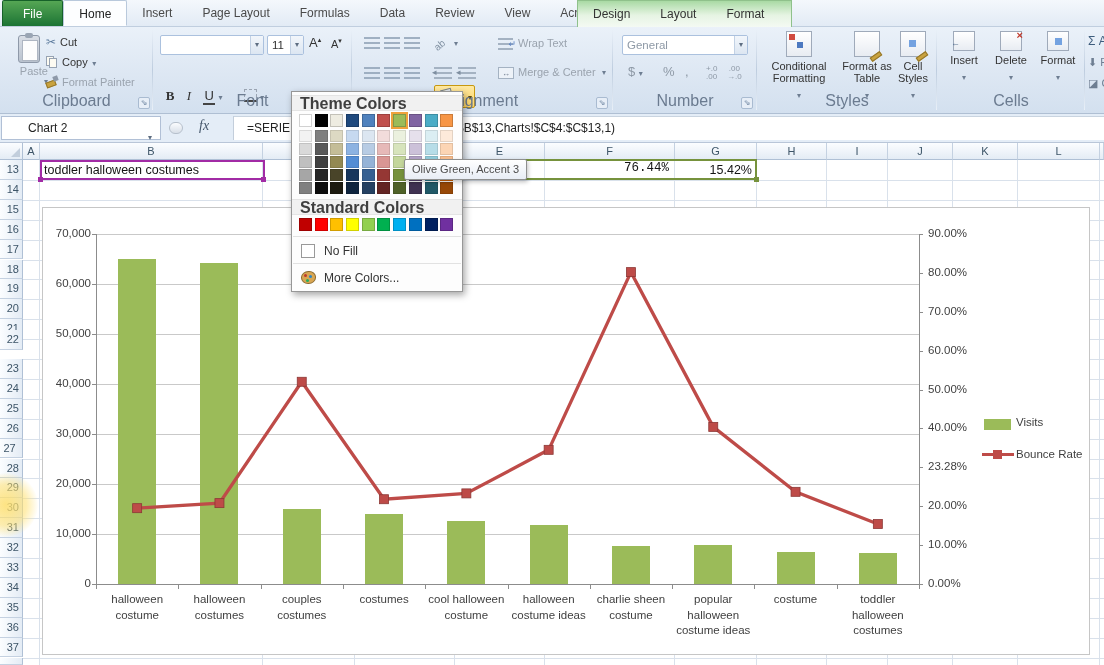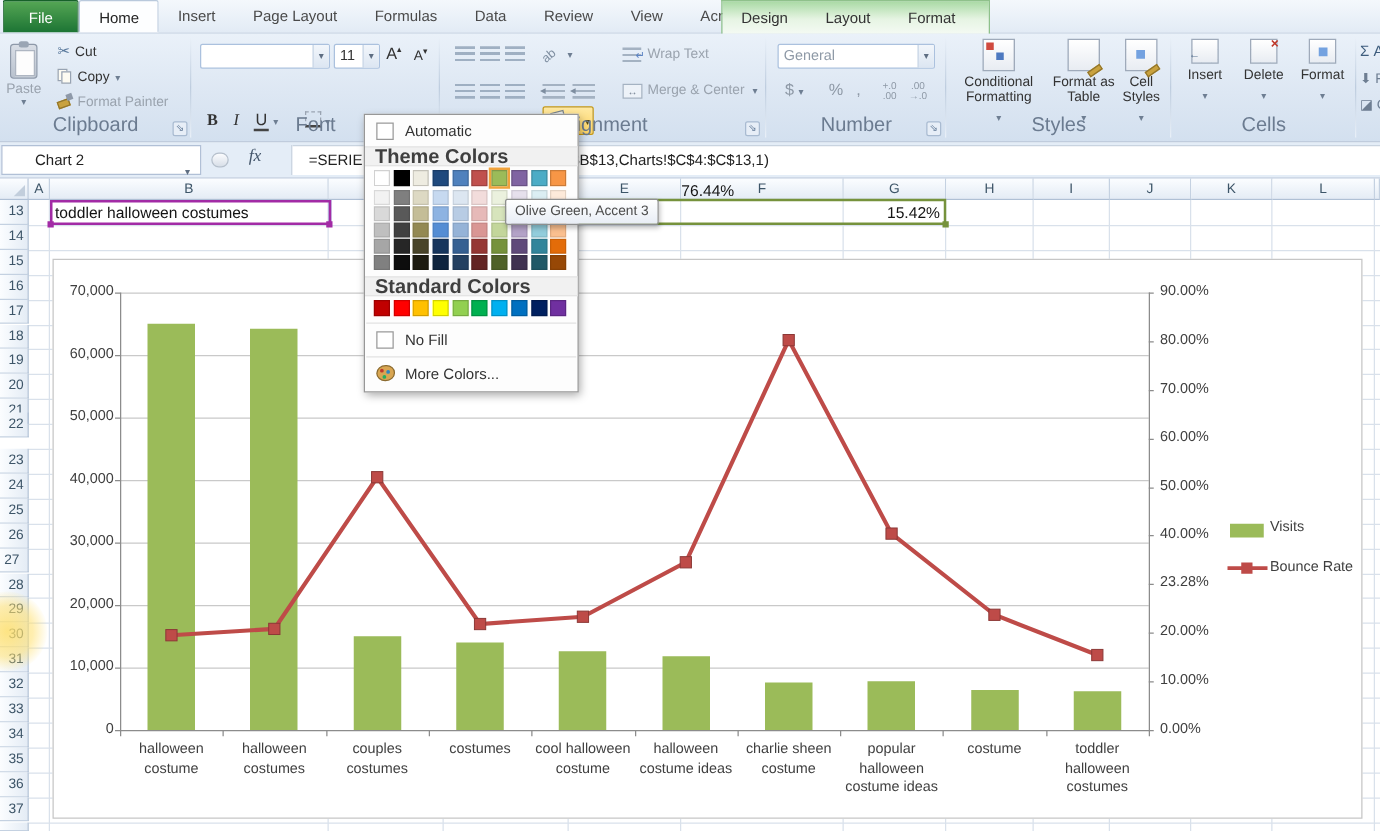--- a/index.html
+++ b/index.html
@@ -26,21 +26,21 @@
   .grp { position:absolute; top:0; height:86px; }
   .grp-div { position:absolute; top:3px; width:1px; height:80px; background:linear-gradient(#E9F0F8,#BECDDF,#E9F0F8); }
   .grp-label { position:absolute; bottom:3px; left:0; right:0; text-align:center; font-size:16px; color:#6B7B90; }
   .launcher { position:absolute; bottom:4px; width:12px; height:12px; border:1px solid #A9BBD1;
     border-radius:2px; color:#5E7795; font-size:8px; line-height:10px; text-align:center; background:#E7EEF7; }
   .rlabel { font-size:11px; color:#333; }
   .rlabel.dim, .dim { color:#9AA3AE; }
   .mini-arrow { font-size:8px; color:#6E7E92; }
 
   
-  #paste-btn { position:absolute; left:0; top:4px; width:38px; height:76px; border-radius:3px; text-align:center; }
+  #paste-btn { position:absolute; left:10px; top:4px; width:38px; height:76px; border-radius:3px; text-align:right; }
   .clipboard-ic { position:relative; width:22px; height:28px; margin:4px auto 2px;
     background:linear-gradient(#D9DEE6,#B9C2CE); border:1px solid #8E99A9; border-radius:3px; }
   .clipboard-ic:before { content:""; position:absolute; left:3px; top:4px; width:14px; height:19px; background:#FDFDFD; border:1px solid #AEB6C2; }
   .clipboard-ic:after { content:""; position:absolute; left:6px; top:-3px; width:8px; height:5px; background:#9AA5B4; border-radius:2px; }
   .cb-row { position:absolute; left:46px; height:18px; line-height:18px; white-space:nowrap; }
   .scissors { color:#5B7A9D; font-size:12px; margin-right:4px; }
   .copy-ic { display:inline-block; position:relative; width:11px; height:12px; margin-right:5px; vertical-align:-2px; }
   .copy-ic i { position:absolute; width:8px; height:10px; background:#FDFBF2; border:1px solid #97A3B3; }
   .copy-ic i:last-child { left:3px; top:2px; }
   .brush-ic { display:inline-block; width:12px; height:10px; margin-right:4px; position:relative; }
@@ -389,21 +389,21 @@
         <div class="gl-h" style="left: 23px; top: 474.7px; width: 1081px;"></div>
         <div class="rh" style="top: 474.7px; height: 19.9px; line-height: 19.9px;">36</div>
         <div class="gl-h" style="left: 23px; top: 494.6px; width: 1081px;"></div>
         <div class="rh" style="top: 494.6px; height: 19.9px; line-height: 19.9px;">37</div>
         <div class="gl-h" style="left: 23px; top: 514.5px; width: 1081px;"></div>
         <div class="rh" style="top: 514.5px; height: 7.5px;"></div>
       </div>
 
     <div class="cellval" style="left:44px;top:18px;">toddler halloween costumes</div>
     <div class="cellval" style="left:464px;top:18px;">:04:54</div>
-    <div class="cellval" style="left:545px;top:1px;width:124px;">76.44%</div>
+    <div class="cellval" style="left:545px;top:16px;width:124px;text-align:right;font-family:Liberation Mono, monospace;">76.44%</div>
     <div class="cellval" style="left:675px;top:18px;width:77px;text-align:right;">15.42%</div>
 
     <div class="selbox" id="sel-blue" style="left: 263px; top: 17px; width: 2px; height: 20px; background: rgb(68, 114, 196);"></div>
     <div class="selbox" id="sel-purple" style="left:40px;top:17px;width:225px;height:20px;border:2px solid #A22BA5;"></div>
     <div class="handle" id="hp1" style="left:38px;top:34px;background:#A22BA5;"></div>
     <div class="handle" id="hp2" style="left:261px;top:34px;background:#A22BA5;"></div>
     <div class="selbox" id="sel-green" style="left:454px;top:16px;width:303px;height:21px;border:2px solid #76923C;"></div>
     <div class="handle" style="left:754px;top:34px;background:#76923C;"></div>
 
     <div id="chart-obj">
@@ -501,23 +501,20 @@
         <div class="leg-text" style="left: 973px; top: 208px;">Visits</div>
         <div style="position: absolute; left: 939px; top: 245px; width: 32px; height: 3px; background: rgb(190, 75, 72);"></div>
         <div style="position: absolute; left: 950px; top: 242px; width: 9px; height: 9px; background: rgb(190, 75, 72);"></div>
         <div class="leg-text" style="left: 973px; top: 240px;">Bounce Rate</div>
       </div>
 
     <div id="glow"></div>
   </div>
 
   <div id="fill-panel">
-    <div class="fp-row">
-      <span class="fp-swatch-auto"></span><span class="fp-label">Automatic</span>
-    </div>
     <div class="fp-head">Theme Colors</div>
     <div id="theme-row" class="fp-swrow">
         <div class="sw" style="background: rgb(255, 255, 255);"></div>
         <div class="sw" style="background: rgb(0, 0, 0);"></div>
         <div class="sw" style="background: rgb(238, 236, 225);"></div>
         <div class="sw" style="background: rgb(31, 73, 125);"></div>
         <div class="sw" style="background: rgb(79, 129, 189);"></div>
         <div class="sw" style="background: rgb(192, 80, 77);"></div>
         <div class="sw sel" style="background: rgb(155, 187, 89);"></div>
         <div class="sw" style="background: rgb(128, 100, 162);"></div>

